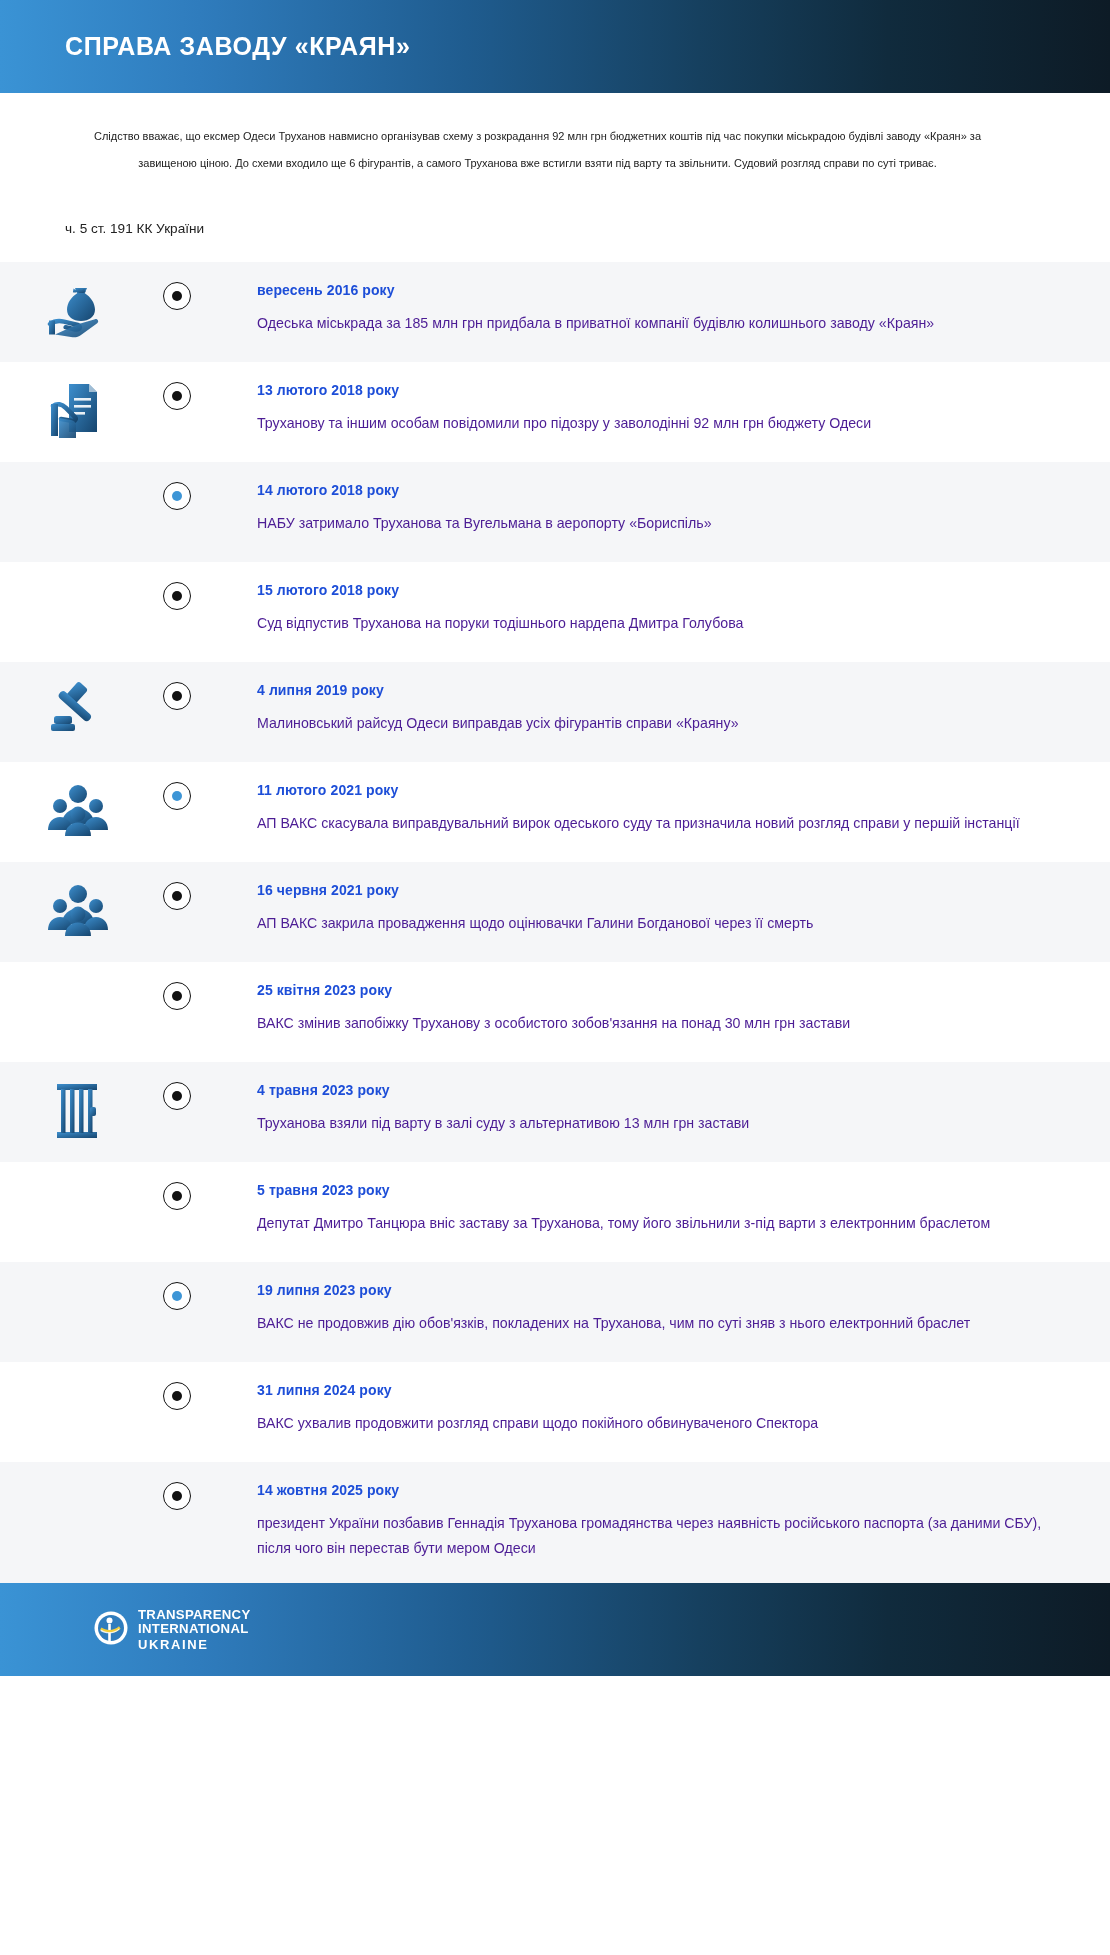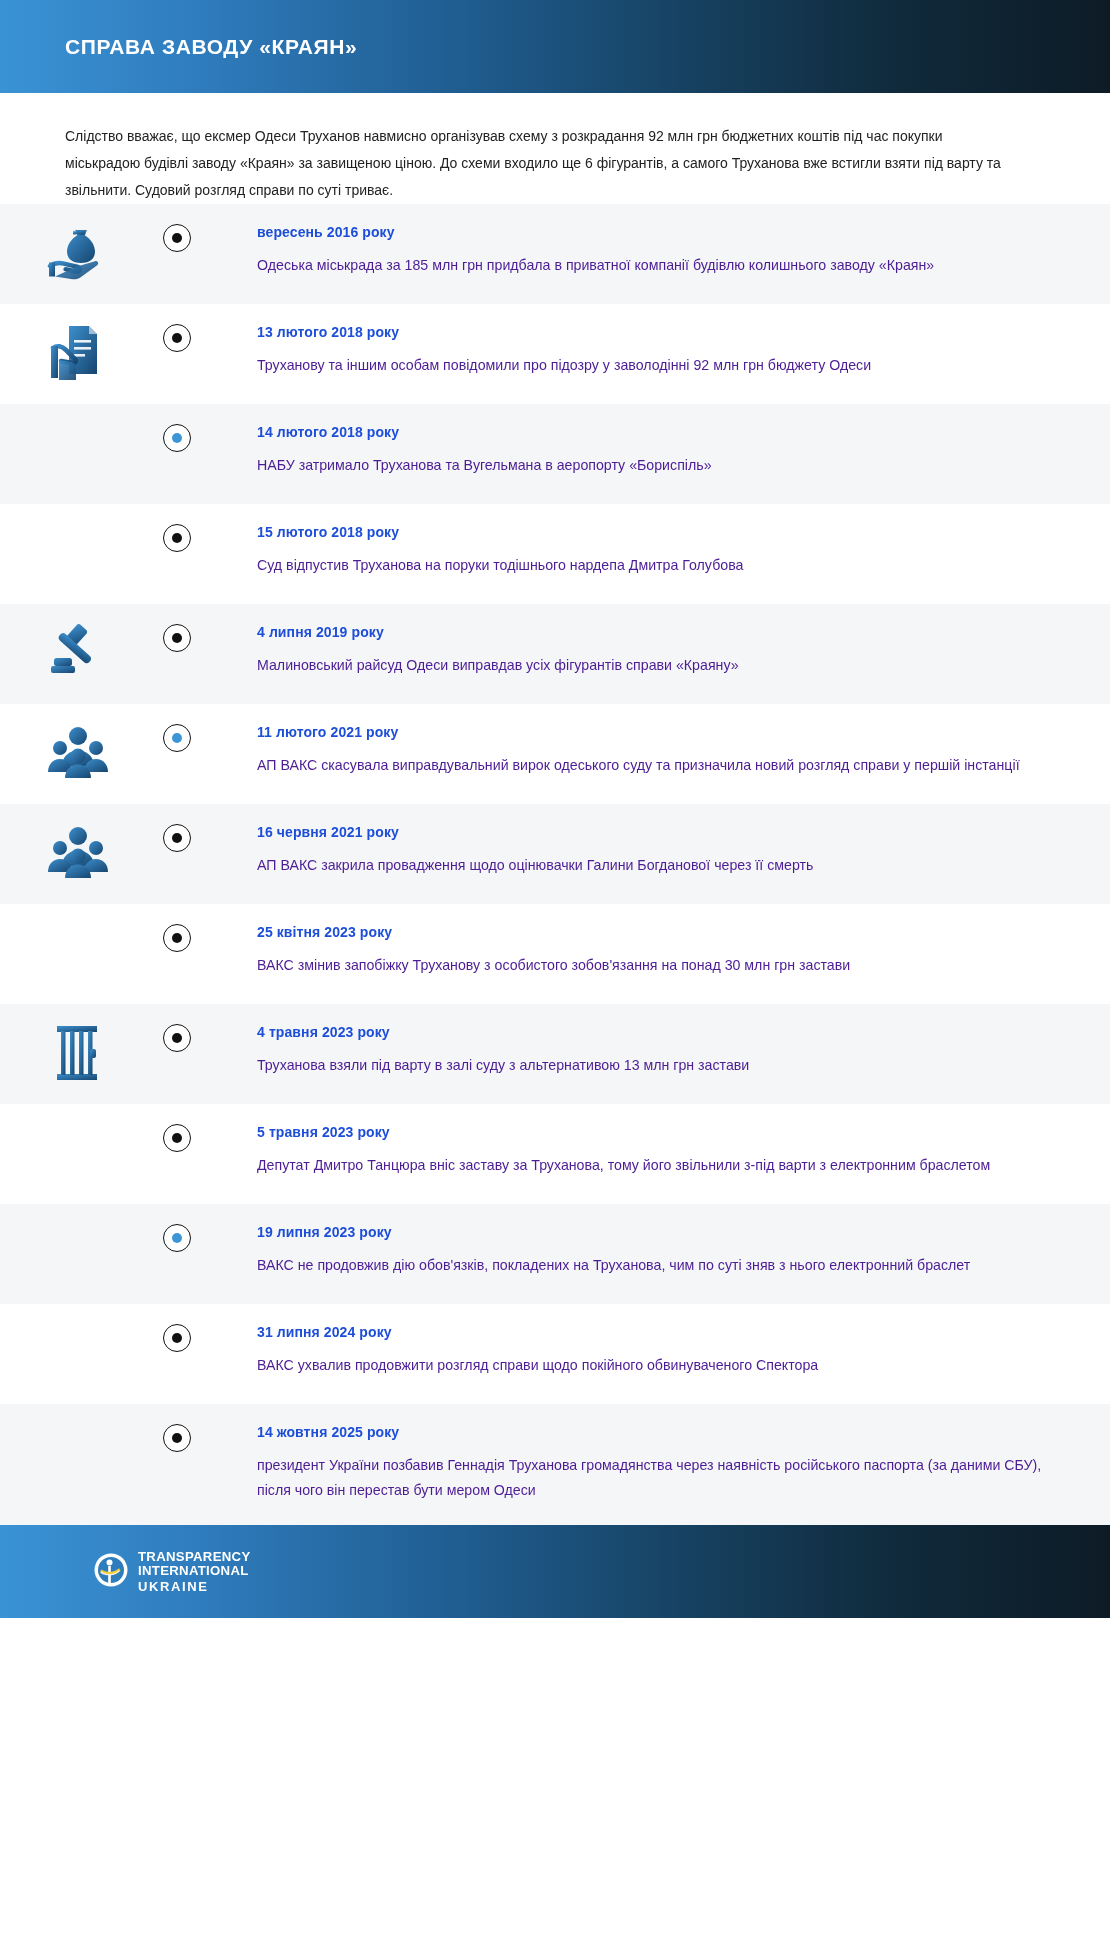--- a/index.html
+++ b/index.html
@@ -25,36 +25,37 @@
   .header {
     height: 93px;
     background: linear-gradient(90deg, #3a93d5 0%, #2f7cbd 18%, #1f5c8f 42%, #16405f 63%, #102b3d 80%, #0d1b26 100%);
     display: flex;
     align-items: center;
     padding-left: 65px;
     box-sizing: border-box;
   }
   .header-title {
     color: #ffffff;
-    font-size: 21px;
+    font-size: 25px;
     font-weight: bold;
     letter-spacing: 0.6px;
     text-transform: uppercase;
   }
 
   
   .intro {
     padding: 30px 65px 0 65px;
   }
   .intro-paragraph {
-    font-size: 14px;
+    font-size: 11px;
     line-height: 27px;
     color: #222222;
     max-width: 945px;
     margin: 0;
+    text-align: center;
   }
   .intro-article {
     font-size: 13.6px;
     color: #222222;
     margin: 44px 0 0 0;
     padding-bottom: 26px;
   }
 
   
   .timeline {
@@ -183,20 +184,21 @@
 <body>
 
 <div class="page">
 
   <div class="header">
     <div class="header-title">СПРАВА ЗАВОДУ «КРАЯН»</div>
   </div>
 
   <div class="intro">
     <p class="intro-paragraph">Слідство вважає, що ексмер Одеси Труханов навмисно організував схему з розкрадання 92 млн грн бюджетних коштів під час покупки міськрадою будівлі заводу «Краян» за завищеною ціною. До схеми входило ще 6 фігурантів, а самого Труханова вже встигли взяти під варту та звільнити. Судовий розгляд справи по суті триває.</p>
+    <p class="intro-article">ч. 5 ст. 191 КК України</p>
   </div>
 
   <div class="timeline" id="timeline">
     <div class="spine"></div>
   <div class="row shaded">
         <div class="icon-cell">
           <span>
             <svg width="62" height="62" viewBox="0 0 62 62">
               <defs>
                 <linearGradient id="g_money-bag-in-hand-icon" x1="0" y1="0" x2="1" y2="1">

